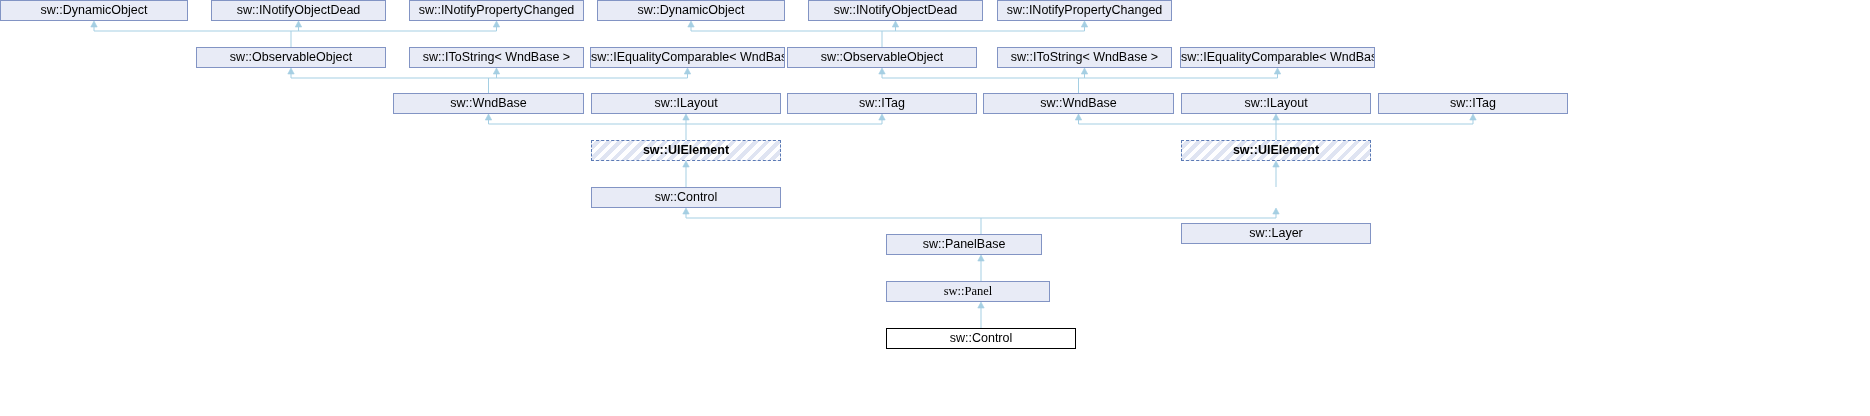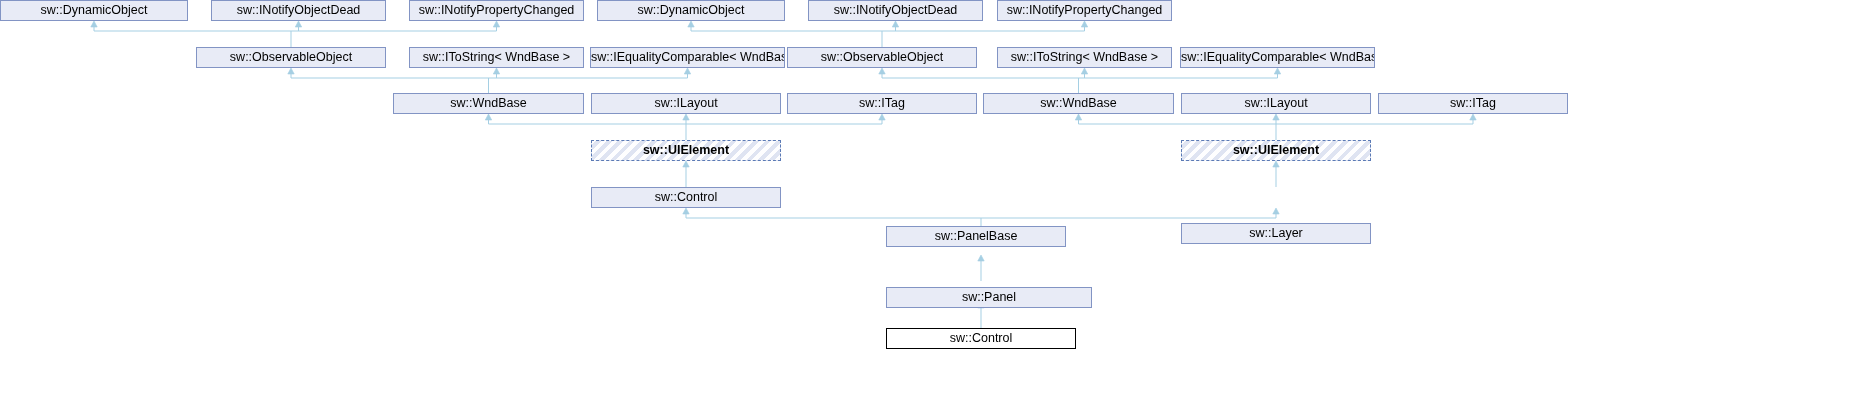--- a/index.html
+++ b/index.html
@@ -176,17 +176,17 @@
       <div class="node normal" style="left: 393px; top: 93px; width: 191px;"><span class="node-label">sw::WndBase</span></div>
       <div class="node normal" style="left: 591px; top: 93px; width: 190px;"><span class="node-label">sw::ILayout</span></div>
       <div class="node normal" style="left: 787px; top: 93px; width: 190px;"><span class="node-label">sw::ITag</span></div>
       <div class="node normal" style="left: 983px; top: 93px; width: 191px;"><span class="node-label">sw::WndBase</span></div>
       <div class="node normal" style="left: 1181px; top: 93px; width: 190px;"><span class="node-label">sw::ILayout</span></div>
       <div class="node normal" style="left: 1378px; top: 93px; width: 190px;"><span class="node-label">sw::ITag</span></div>
       <div class="node abstract" style="left: 591px; top: 140px; width: 190px;"><span class="node-label">sw::UIElement</span></div>
       <div class="node abstract" style="left: 1181px; top: 140px; width: 190px;"><span class="node-label">sw::UIElement</span></div>
       <div class="node normal" style="left: 591px; top: 187px; width: 190px;"><span class="node-label">sw::Control</span></div>
       <div class="node normal" style="left: 1181px; top: 187px; width: 190px; margin-top: 36px;"><span class="node-label">sw::Layer</span></div>
-      <div class="node normal" style="left: 886px; top: 226px; width: 180px;"><span class="node-label">sw::PanelBase</span></div>
-      <div class="node normal" style="left: 886px; top: 287px; width: 206px;"><span class="node-label">sw::Panel</span></div>
+      <div class="node normal" style="left: 886px; top: 234px; width: 156px;"><span class="node-label">sw::PanelBase</span></div>
+      <div class="node normal" style="left: 886px; top: 281px; width: 164px; font-family: Liberation Serif, serif;"><span class="node-label">sw::Panel</span></div>
       <div class="node current" style="left: 886px; top: 328px; width: 190px;"><span class="node-label">sw::Control</span></div>
     </div>
 </div>
 
 </body></html>

